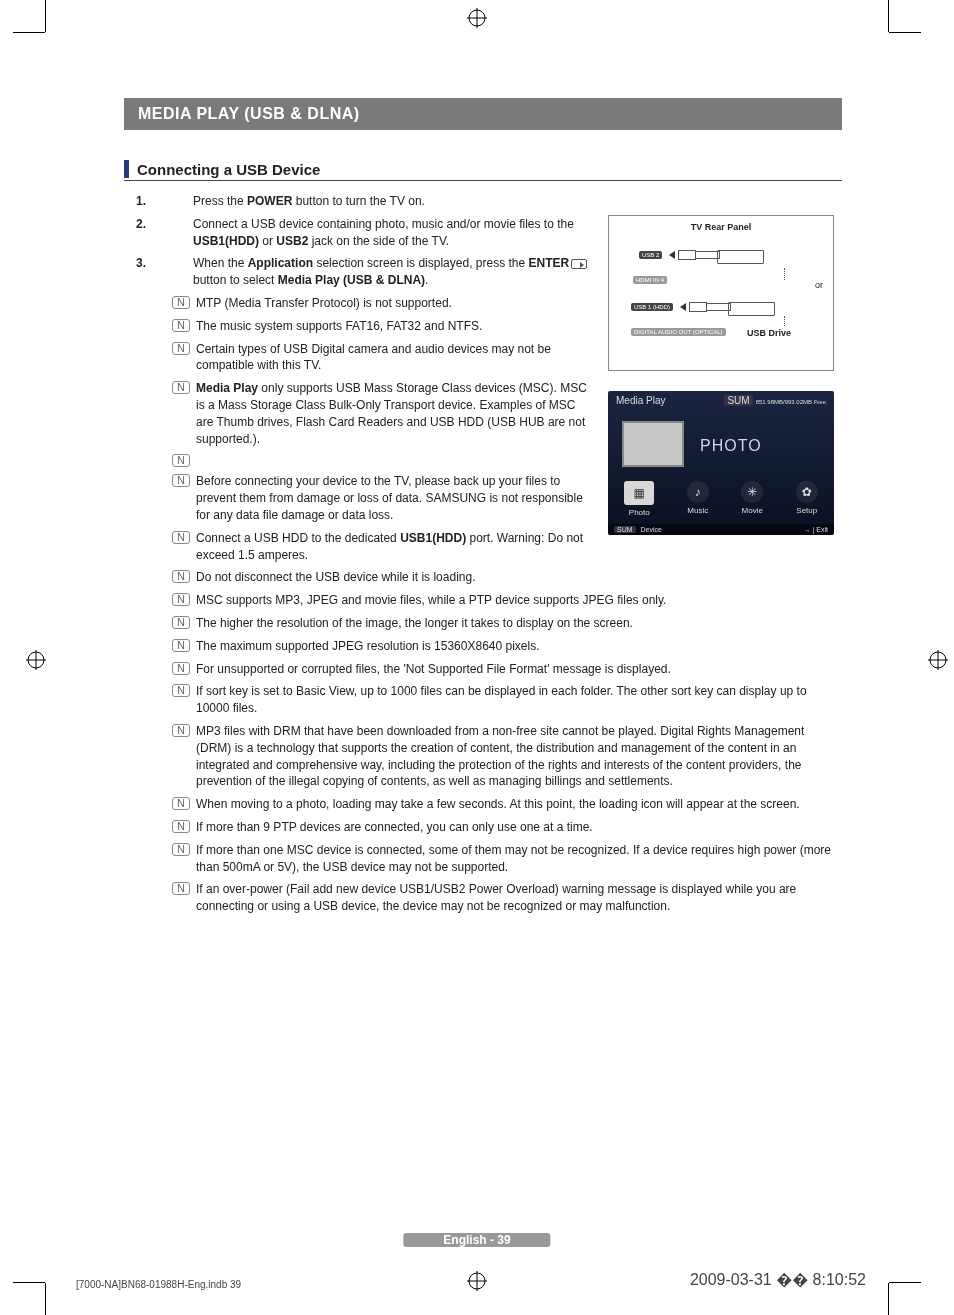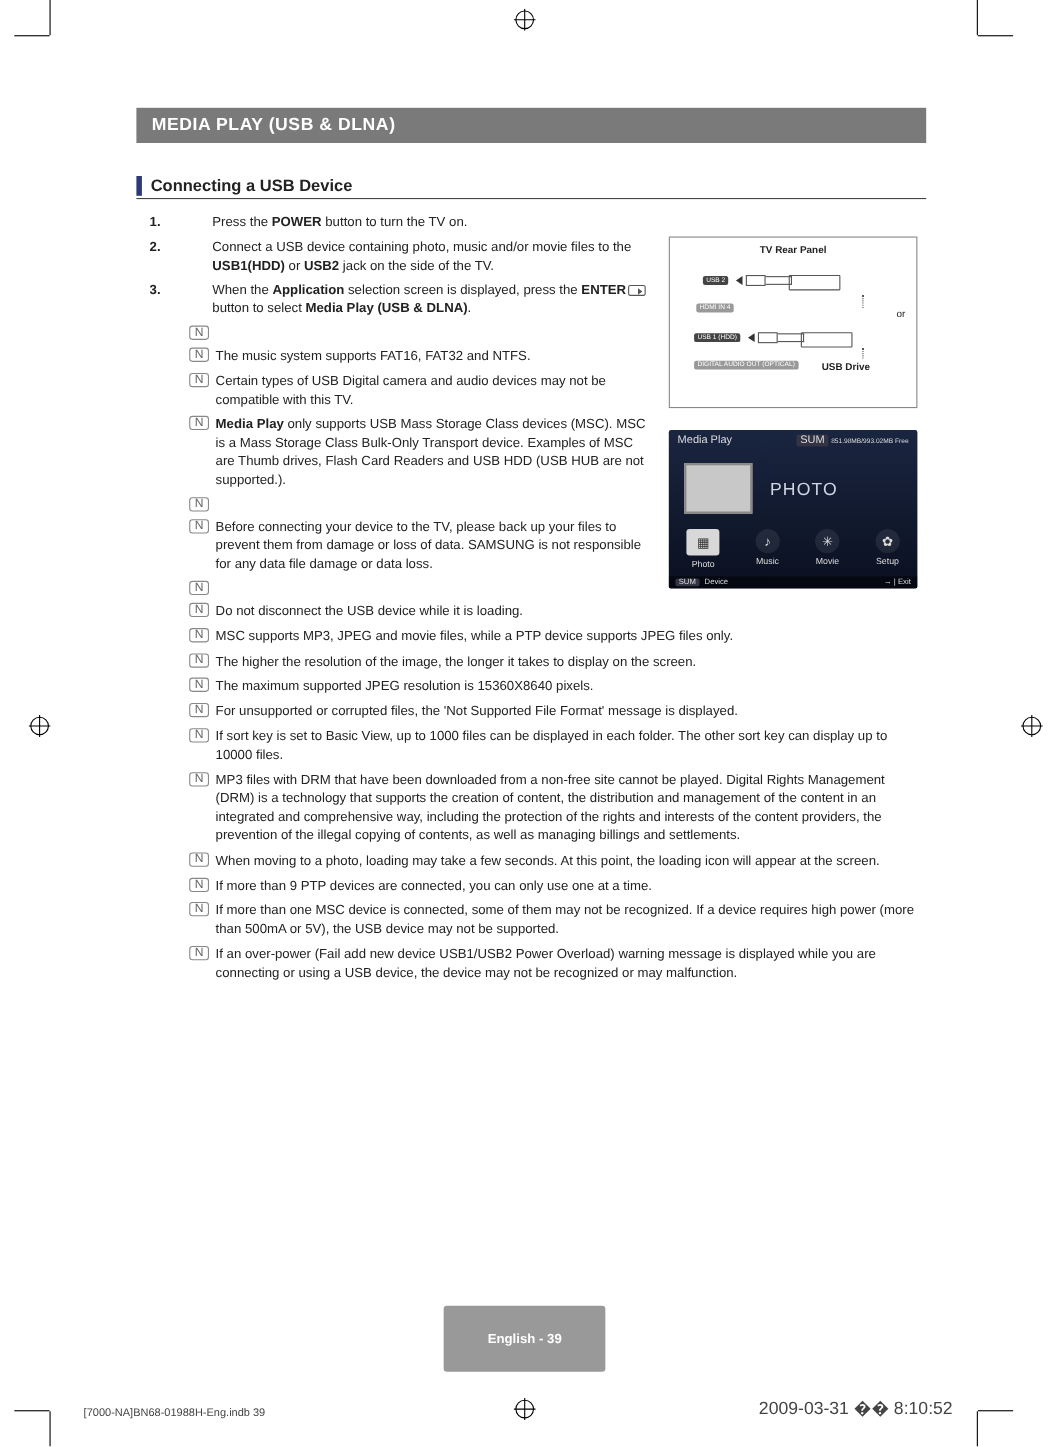--- a/index.html
+++ b/index.html
@@ -211,21 +211,21 @@
   
   .page-foot {
     position:absolute;
     bottom: 68px;
     left: 50%;
     transform: translateX(-50%);
     background: #999;
     color: #fff;
     font-weight: bold;
     font-size: 12px;
-    padding: 23px 40px;
+    padding: 0 40px;
     border-radius: 3px;
   }
   .meta-left {
     position:absolute; bottom:25px; left:76px; font-size:10px; color:#444;margin-top:23px;
   }
   .meta-right {
     position:absolute; bottom:25px; right:88px; font-size:16px; color:#444;
   }
   
   .reg-mark { width:20px;height:20px; position:absolute; }
@@ -297,20 +297,21 @@
           <span class="num">3.</span>
           <span class="txt left-narrow"><span class="txt2">
             <span>When the </span><span class="b">Application</span><span> selection screen is displayed, press the </span><span class="b">ENTER</span><span class="enter-icon"></span><span> button to select </span><span class="b">Media Play (USB &amp; DLNA)</span><span>.</span>
           </span></span>
         </li>
       </ol>
 
       <div class="notes notes-narrow" id="notes-narrow">
           <div class="note">
             <div class="icon">N</div>
+            <div class="nt">MTP (Media Transfer Protocol) is not supported.</div>
           </div>
           <div class="note">
             <div class="icon">N</div>
             <div class="nt">The music system supports FAT16, FAT32 and NTFS.</div>
           </div>
           <div class="note">
             <div class="icon">N</div>
             <div class="nt">Certain types of USB Digital camera and audio devices may not be compatible with this TV.</div>
           </div>
           <div class="note">
@@ -319,20 +320,21 @@
           </div>
           <div class="note">
             <div class="icon">N</div>
           </div>
           <div class="note">
             <div class="icon">N</div>
             <div class="nt">Before connecting your device to the TV, please back up your files to prevent them from damage or loss of data. SAMSUNG is not responsible for any data file damage or data loss.</div>
           </div>
           <div class="note">
             <div class="icon">N</div>
+            <div class="nt">Connect a USB HDD to the dedicated <span class="b">USB1(HDD)</span> port. Warning: Do not exceed 1.5 amperes.</div>
           </div>
         </div>
       <div class="notes" id="notes-wide">
           <div class="note">
             <div class="icon">N</div>
             <div class="nt">Do not disconnect the USB device while it is loading.</div>
           </div>
           <div class="note">
             <div class="icon">N</div>
             <div class="nt">MSC supports MP3, JPEG and movie files, while a PTP device supports JPEG files only.</div>

